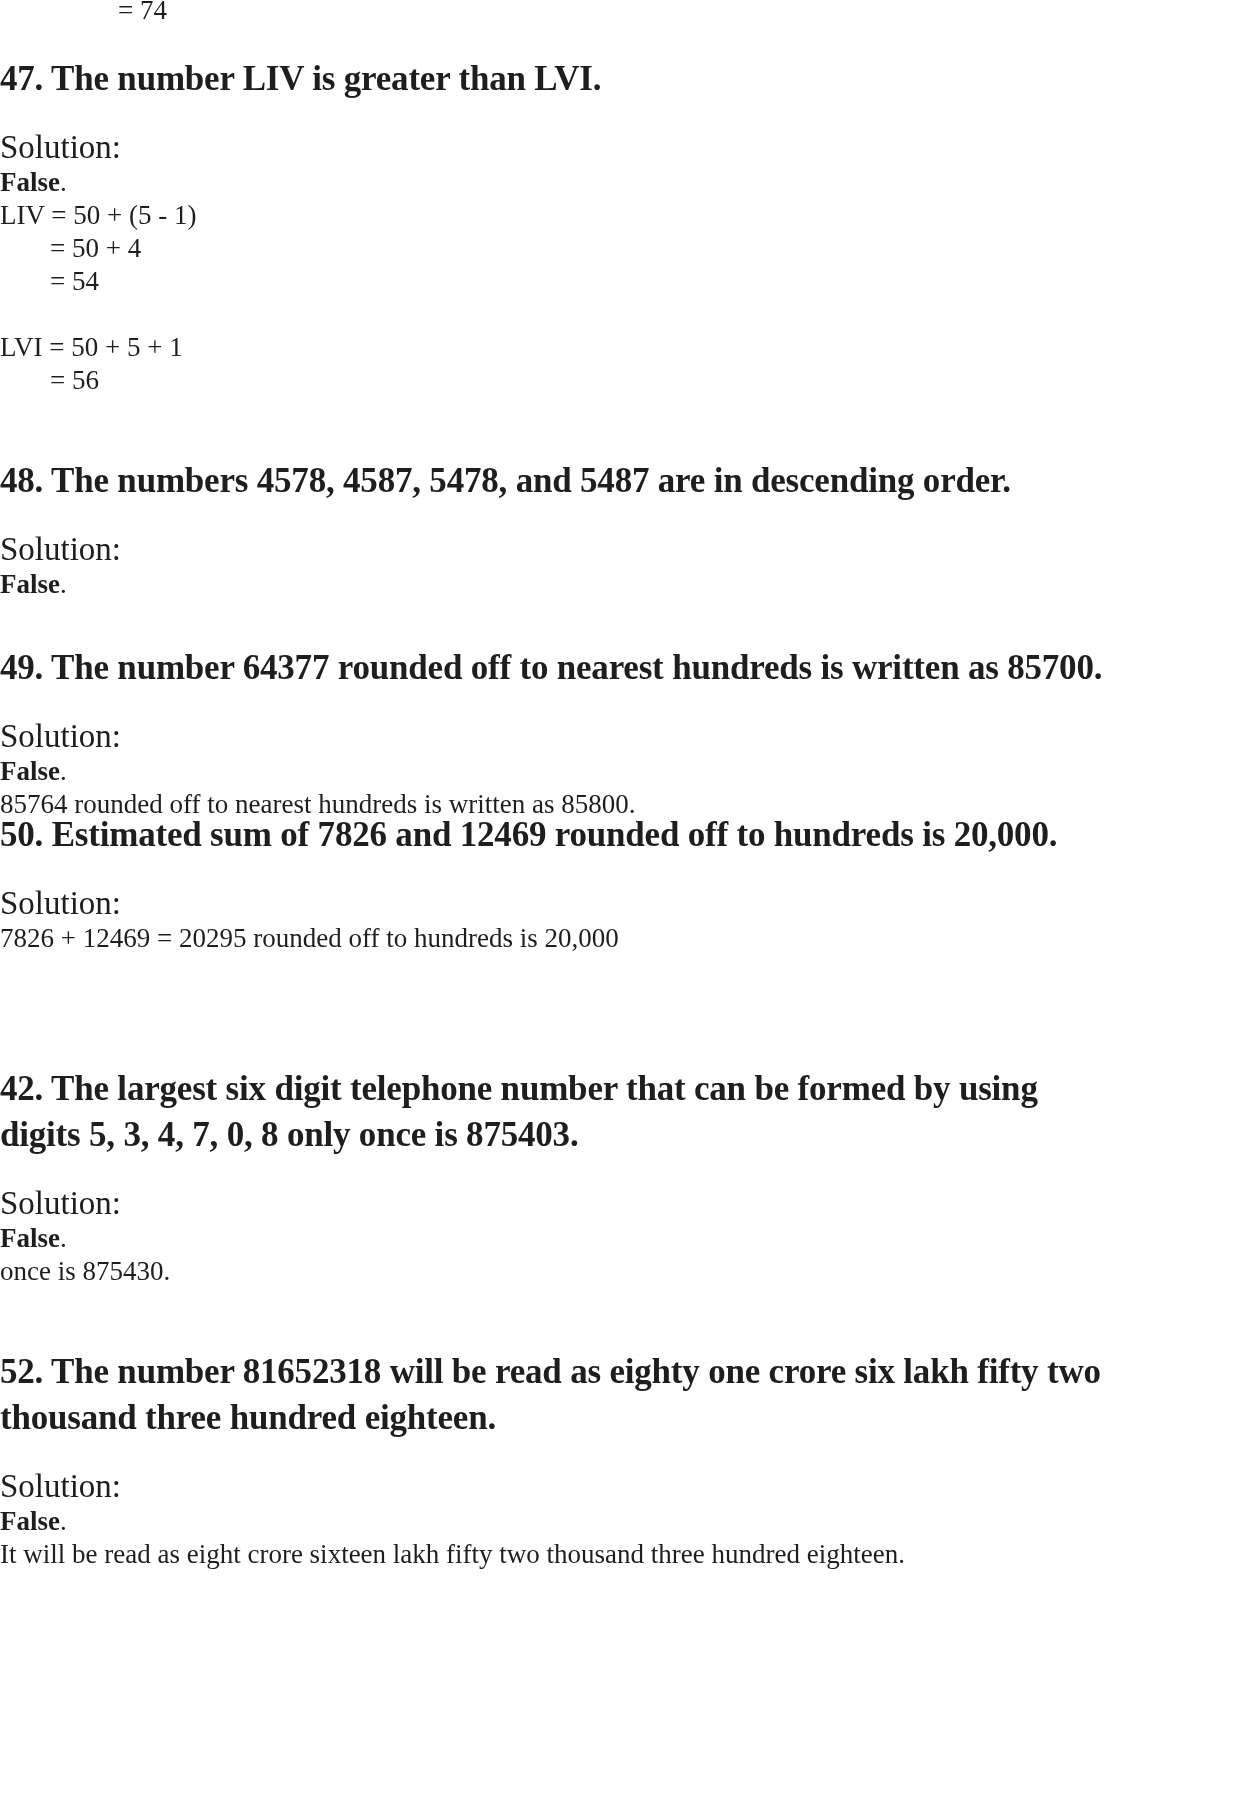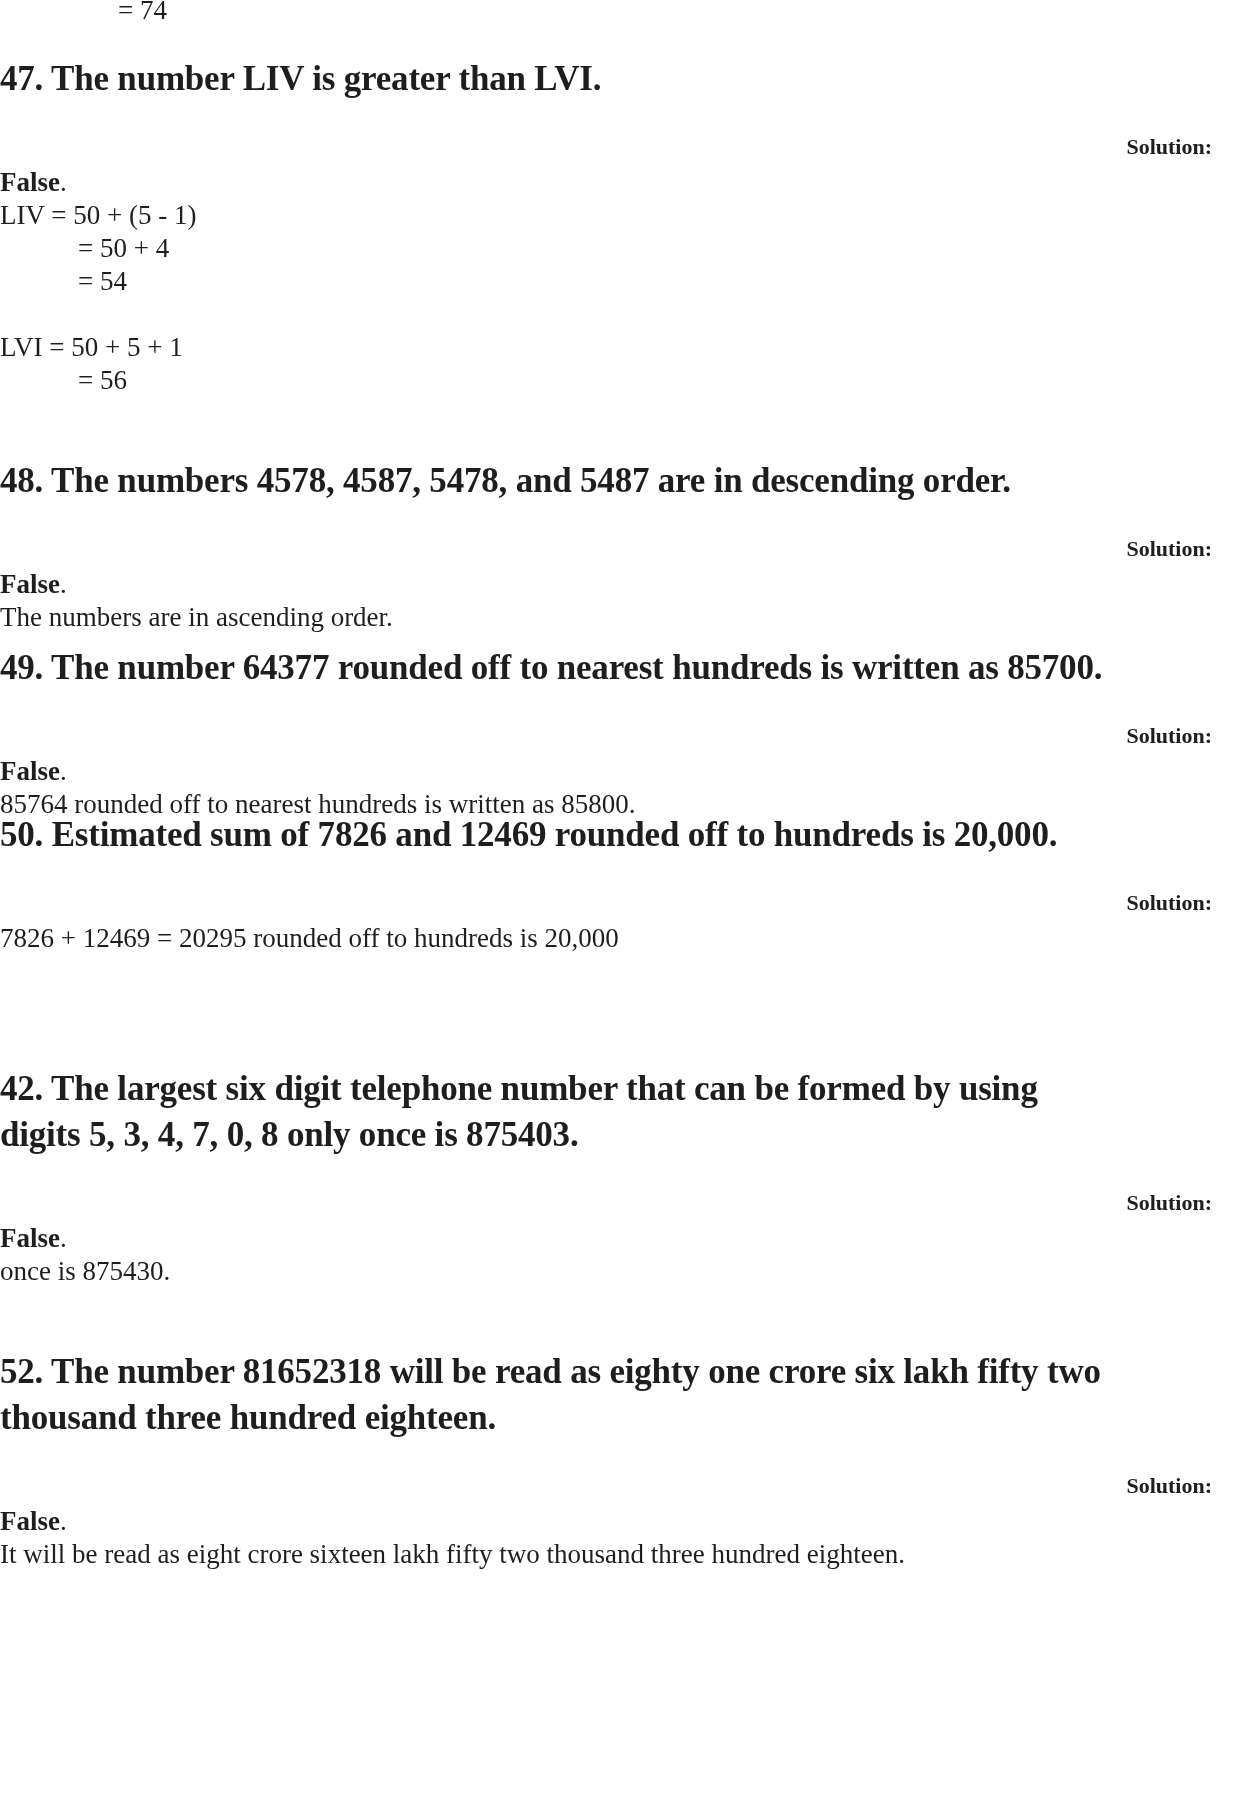--- a/index.html
+++ b/index.html
@@ -37,39 +37,38 @@
     .q-title {
       font-weight: bold;
       font-size: 35px;
       line-height: 46px;
       margin: 0;
       letter-spacing: -0.2px;
       white-space: nowrap;
     }
     .q-title .line { display: block; }
     .sol-head {
-      font-weight: bold;
-      font-size: 22px;
+      font-weight: normal;
+      font-size: 33px;
       line-height: 38px;
       margin: 0;
-      text-align: right;
     }
     .verdict {
       font-size: 27px;
       line-height: 33px;
       margin: 0;
     }
     .verdict b { font-weight: bold; }
     .body-line {
       font-size: 27px;
       line-height: 33px;
       margin: 0;
       white-space: pre;
     }
-    .indent { padding-left: 78px; }
+    .indent { padding-left: 50px; }
   </style>
 </head>
 <body>
 
 <div class="page">
 
   <div class="carry">= 74</div>
 
   <section class="q" style="top:56px;">
     <h2 class="q-title">
@@ -86,21 +85,20 @@
     <p class="body-line indent">= 56</p>
   </section>
 
   <section class="q" style="top:434px;margin-top:24px;">
     <h2 class="q-title">
       <span class="line">48. The numbers 4578, 4587, 5478, and 5487 are in descending order.</span>
     </h2>
     <div style="height:26px;"></div>
     <h3 class="sol-head">Solution:</h3>
     <p class="verdict"><b>False</b><span>.</span></p>
-    <p class="body-line">The numbers are in ascending order.</p>
   </section>
 
   <section class="q" style="top:645px;">
     <h2 class="q-title">
       <span class="line">49. The number 64377 rounded off to nearest hundreds is written as 85700.</span>
     </h2>
     <div style="height:26px;"></div>
     <h3 class="sol-head">Solution:</h3>
     <p class="verdict"><b>False</b><span>.</span></p>
     <p class="body-line">85764 rounded off to nearest hundreds is written as 85800.</p>

